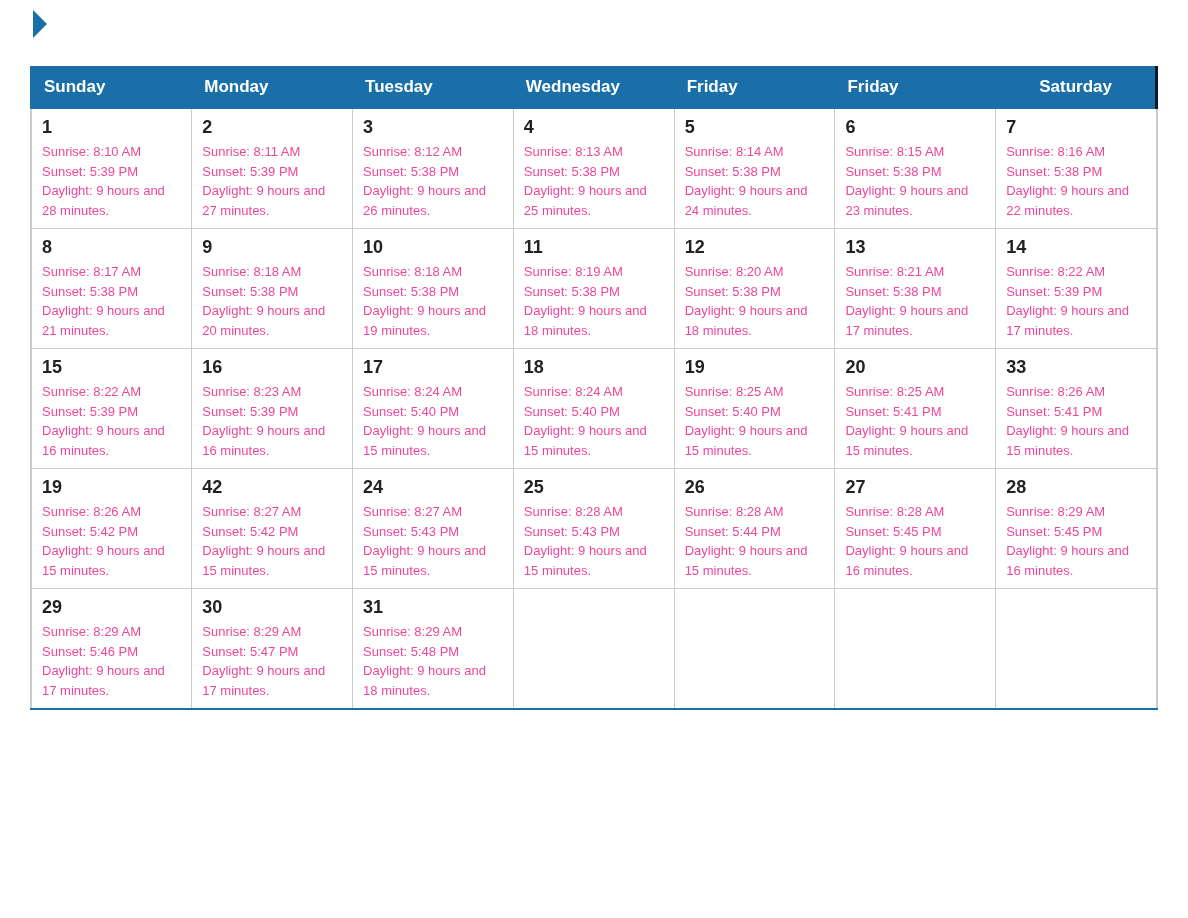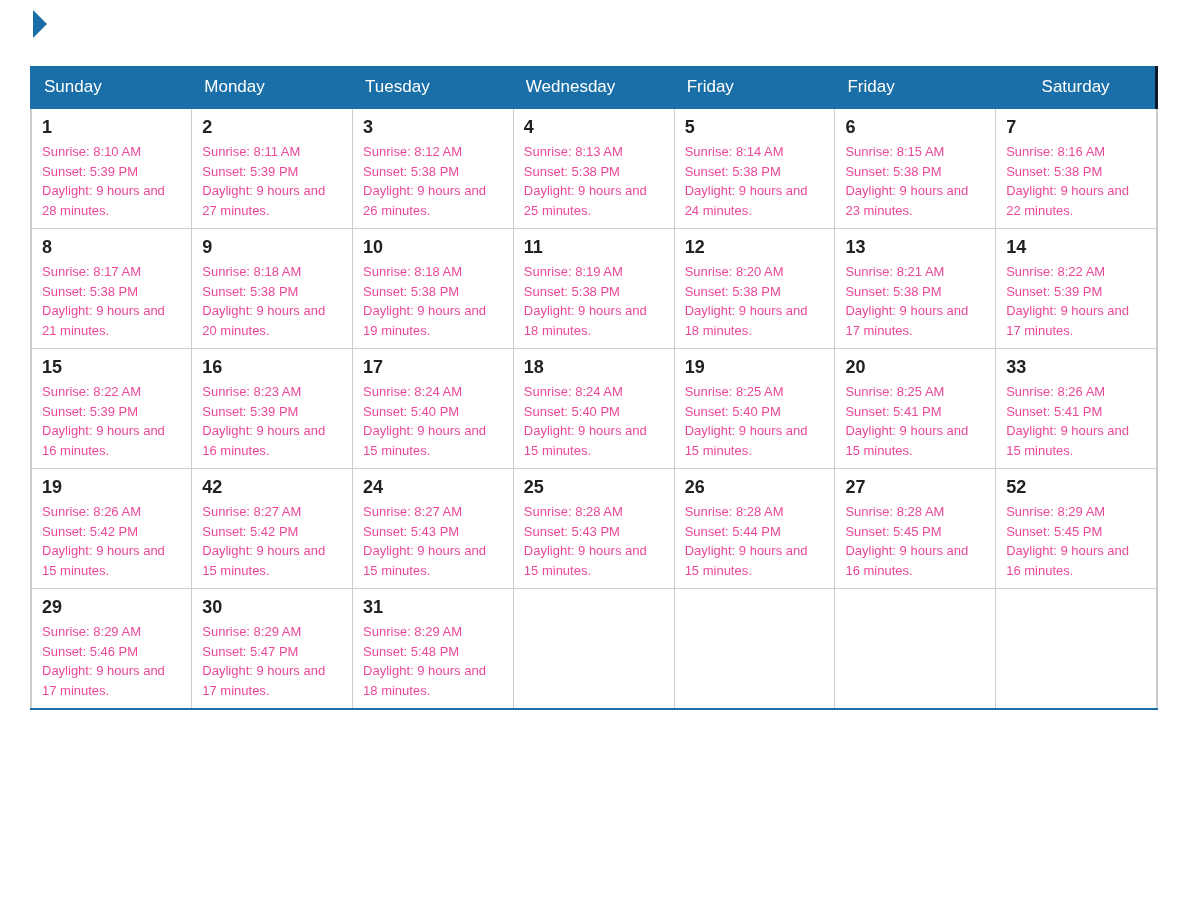--- a/index.html
+++ b/index.html
@@ -66,21 +66,21 @@
       margin-top: 4px;
     }
     .calendar {
       width: 100%;
       border-collapse: collapse;
     }
     .calendar thead tr th {
       background: #1a6fa8;
       color: #fff;
       font-size: 17px;
-      font-weight: normal;
+      font-weight: bold;
       padding: 10px 12px;
       text-align: left;
       border: 1px solid #1a6fa8;
     }
     .calendar tbody tr td {
       vertical-align: top;
       border: 1px solid #ccc;
       padding: 8px 10px;
       width: 14.28%;
       min-height: 110px;
@@ -261,21 +261,21 @@
         </td>
         <td>
           <div class="day-number">26</div>
           <div class="day-info">Sunrise: 8:28 AM<br>Sunset: 5:44 PM<br>Daylight: 9 hours and 15 minutes.</div>
         </td>
         <td>
           <div class="day-number">27</div>
           <div class="day-info">Sunrise: 8:28 AM<br>Sunset: 5:45 PM<br>Daylight: 9 hours and 16 minutes.</div>
         </td>
         <td>
-          <div class="day-number">52</div>
+          <div class="day-number">28</div>
           <div class="day-info">Sunrise: 8:29 AM<br>Sunset: 5:45 PM<br>Daylight: 9 hours and 16 minutes.</div>
         </td>
       </tr>
       <tr>
         <td>
           <div class="day-number">29</div>
           <div class="day-info">Sunrise: 8:29 AM<br>Sunset: 5:46 PM<br>Daylight: 9 hours and 17 minutes.</div>
         </td>
         <td>
           <div class="day-number">30</div>

